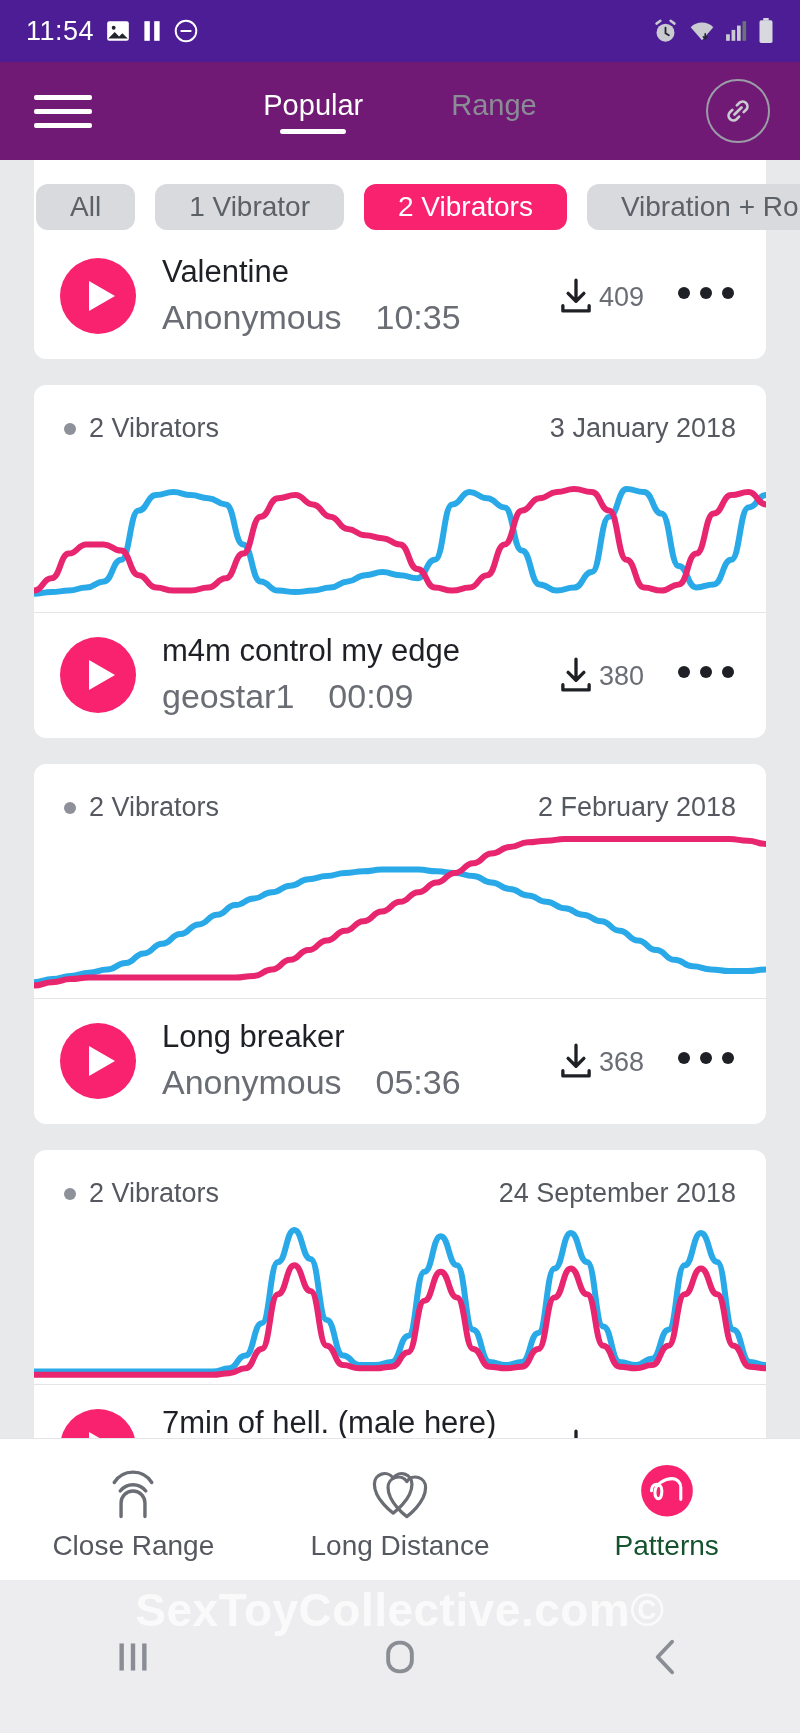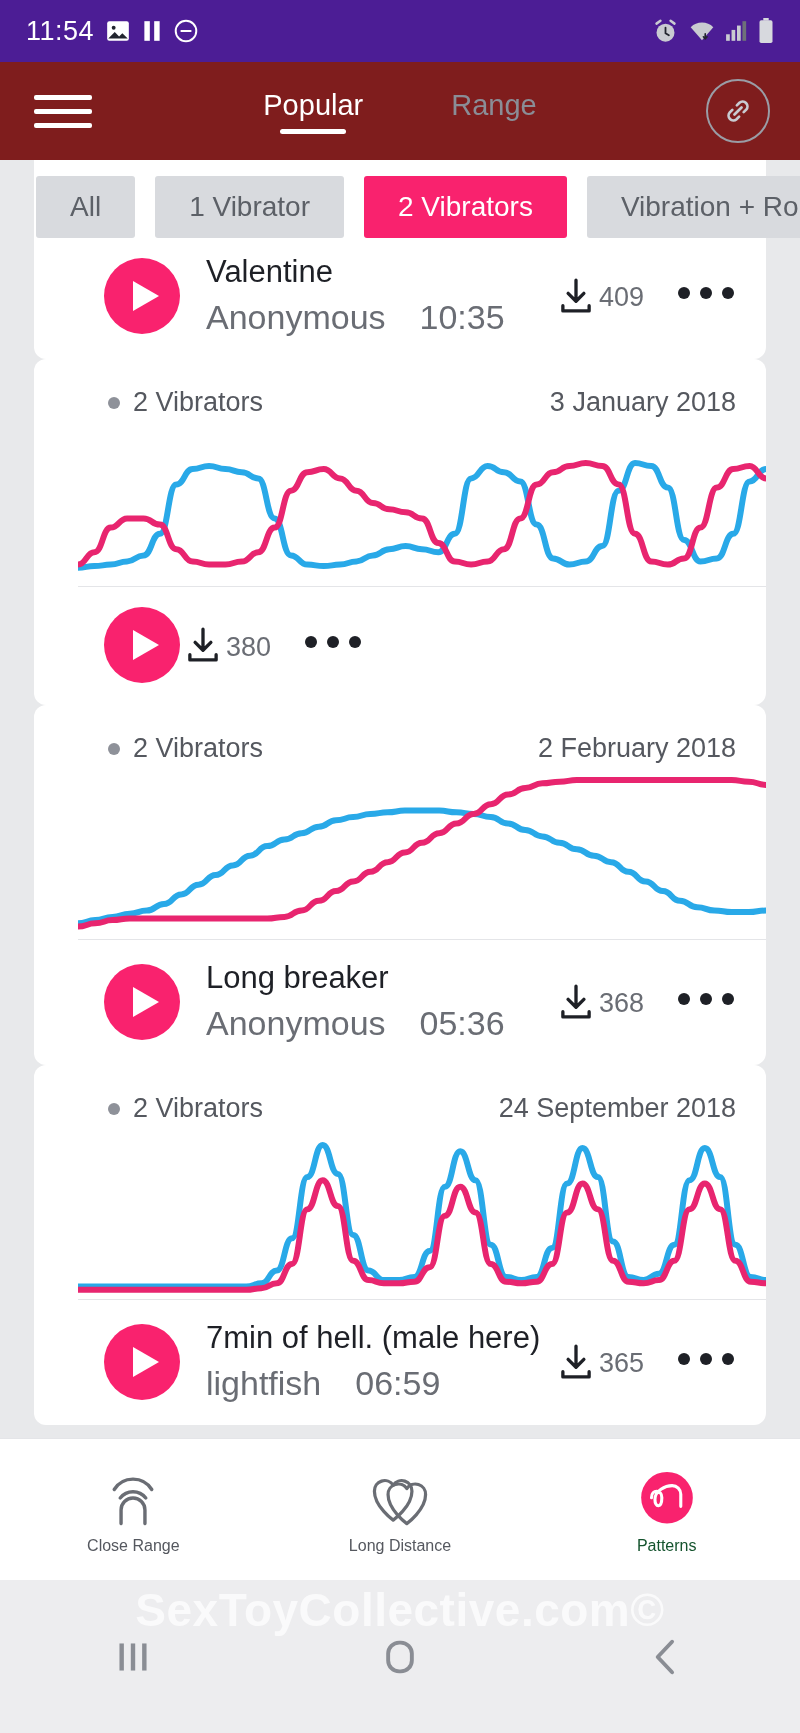--- a/index.html
+++ b/index.html
@@ -16,21 +16,21 @@
     height:62px; background:#4c1d95; color:#fff;
     display:flex; align-items:center; padding:0 26px;
   }
   .sb-left{ display:flex; align-items:center; gap:11px; }
   .sb-time{ font-size:27px; letter-spacing:.5px; font-weight:400; }
   .sb-right{ margin-left:auto; display:flex; align-items:center; gap:9px; }
   .sb-ico{ display:block; }
 
   
   .appbar{
-    height:98px; background:#7f1d1d;
+    height:98px; background:#701a75;
     display:flex; align-items:center; position:relative;
   }
   .hamburger{ width:58px; margin-left:34px; display:flex; flex-direction:column; gap:9px; cursor:pointer;}
   .hamburger span{ display:block; height:5px; background:#fff; border-radius:2px; }
   .tabs{ position:absolute; left:0; right:0; display:flex; justify-content:center; gap:88px; pointer-events:none;}
   .tab{ position:relative; pointer-events:auto; cursor:pointer; padding-bottom:12px;}
   .tab-label{ font-size:29px; color:#8A8D96; display:block; }
   .tab.active .tab-label{ color:#fff; }
   .tab.active::after{
     content:""; position:absolute; bottom:0; left:50%; transform:translateX(-50%);
@@ -40,30 +40,30 @@
     margin-left:auto; margin-right:30px; width:64px; height:64px; border-radius:50%;
     border:2.5px solid #9A9DA6; display:flex; align-items:center; justify-content:center; cursor:pointer;
   }
 
   
   .chips{
     height:94px; background:#E8E9EB; display:flex; align-items:center;
     gap:20px; padding:0 36px; overflow:hidden;
   }
   .chip{
-    background:#D8DADE; color:#5C6067; border-radius:3px;
-    padding:0 34px; height:62px; display:flex; align-items:center;
+    background:#D8DADE; color:#5C6067; border-radius:12px;
+    padding:0 34px; height:46px; display:flex; align-items:center;
     font-size:28px; white-space:nowrap; flex-shrink:0; cursor:pointer;
   }
   .chip.active{ background:#F9226E; color:#fff; }
 
   
   .list{ padding:0 34px; }
   .card{
-    background:#fff; border-radius:12px; overflow:hidden;padding-left:44px;
+    background:#fff; border-radius:12px; margin-bottom:26px; overflow:hidden;
   }
   .card-partial{ margin-top:-112px; }
   .card-head{
     display:flex; align-items:center; justify-content:space-between;
     padding:28px 30px 0 30px;
   }
   .card-type{ display:flex; align-items:center; gap:13px; font-size:27px; color:#55585F; }
   .dot{ width:12px; height:12px; border-radius:50%; background:#8E9199; display:block;}
   .card-date{ font-size:27px; color:#55585F; }
 
@@ -97,21 +97,21 @@
   
   .partial-foot{ border-top:none; padding-top:0; }
 
   
   .bottomnav{
     position:absolute; left:0; right:0; bottom:153px; height:142px;
     background:#fff; display:flex; align-items:center;
     border-top:1.5px solid #E4E5E8;
   }
   .navitem{ flex:1; display:flex; flex-direction:column; align-items:center; gap:10px; cursor:pointer;}
-  .navlabel{ font-size:16px; color:#55585F; }
+  .navlabel{ font-size:28px; color:#55585F; }
   .navitem.active .navlabel{ color:#14532d;text-align:right; }
   .navicon{ height:62px; display:flex; align-items:flex-end; }
 
   
   .androidnav{
     position:absolute; left:0; right:0; bottom:0; height:153px;
     background:#EDEDEF; display:flex; align-items:center;
   }
   .anav{ flex:1; display:flex; align-items:center; justify-content:center; cursor:pointer;}
   .watermark{
@@ -232,20 +232,27 @@
       <div class="card-date">3 January 2018</div>
     </div>
     <svg class="wave" viewBox="0 0 660 168" preserveAspectRatio="none">
         <path d="M0.0,149.7 C7.9,149.7 7.9,148.1 15.7,148.1 C23.6,148.1 23.6,146.6 31.4,146.6 C39.3,146.6 39.3,143.5 47.1,143.5 C55.0,143.5 55.0,137.4 62.9,137.4 C70.7,137.4 70.7,115.8 78.6,115.8 C86.4,115.8 86.4,66.5 94.3,66.5 C102.1,66.5 102.1,51.1 110.0,51.1 C117.9,51.1 117.9,48.0 125.7,48.0 C133.6,48.0 133.6,51.1 141.4,51.1 C149.3,51.1 149.3,54.2 157.1,54.2 C165.0,54.2 165.0,60.4 172.9,60.4 C180.7,60.4 180.7,100.4 188.6,100.4 C196.4,100.4 196.4,137.4 204.3,137.4 C212.1,137.4 212.1,146.6 220.0,146.6 C227.9,146.6 227.9,148.1 235.7,148.1 C243.6,148.1 243.6,146.6 251.4,146.6 C259.3,146.6 259.3,143.5 267.1,143.5 C275.0,143.5 275.0,137.4 282.9,137.4 C290.7,137.4 290.7,131.2 298.6,131.2 C306.4,131.2 306.4,128.1 314.3,128.1 C322.1,128.1 322.1,131.2 330.0,131.2 C337.9,131.2 337.9,134.3 345.7,134.3 C353.6,134.3 353.6,115.8 361.4,115.8 C369.3,115.8 369.3,60.4 377.1,60.4 C385.0,60.4 385.0,48.0 392.9,48.0 C400.7,48.0 400.7,54.2 408.6,54.2 C416.4,54.2 416.4,63.4 424.3,63.4 C432.1,63.4 432.1,106.6 440.0,106.6 C447.9,106.6 447.9,140.4 455.7,140.4 C463.6,140.4 463.6,146.6 471.4,146.6 C479.3,146.6 479.3,143.5 487.1,143.5 C495.0,143.5 495.0,128.1 502.9,128.1 C510.7,128.1 510.7,72.7 518.6,72.7 C526.4,72.7 526.4,45.0 534.3,45.0 C542.1,45.0 542.1,48.0 550.0,48.0 C557.9,48.0 557.9,69.6 565.7,69.6 C573.6,69.6 573.6,122.0 581.4,122.0 C589.3,122.0 589.3,143.5 597.1,143.5 C605.0,143.5 605.0,140.4 612.9,140.4 C620.7,140.4 620.7,115.8 628.6,115.8 C636.4,115.8 636.4,63.4 644.3,63.4 C652.1,63.4 652.1,51.1 660.0,51.1" fill="none" stroke="#29A9E8" stroke-width="6" stroke-linecap="round" stroke-linejoin="round" vector-effect="non-scaling-stroke"></path>
         <path d="M0.0,146.6 C7.9,146.6 7.9,134.3 15.7,134.3 C23.6,134.3 23.6,109.6 31.4,109.6 C39.3,109.6 39.3,100.4 47.1,100.4 C55.0,100.4 55.0,100.4 62.9,100.4 C70.7,100.4 70.7,106.6 78.6,106.6 C86.4,106.6 86.4,131.2 94.3,131.2 C102.1,131.2 102.1,143.5 110.0,143.5 C117.9,143.5 117.9,146.6 125.7,146.6 C133.6,146.6 133.6,146.6 141.4,146.6 C149.3,146.6 149.3,143.5 157.1,143.5 C165.0,143.5 165.0,134.3 172.9,134.3 C180.7,134.3 180.7,109.6 188.6,109.6 C196.4,109.6 196.4,72.7 204.3,72.7 C212.1,72.7 212.1,54.2 220.0,54.2 C227.9,54.2 227.9,51.1 235.7,51.1 C243.6,51.1 243.6,60.4 251.4,60.4 C259.3,60.4 259.3,72.7 267.1,72.7 C275.0,72.7 275.0,85.0 282.9,85.0 C290.7,85.0 290.7,91.2 298.6,91.2 C306.4,91.2 306.4,94.2 314.3,94.2 C322.1,94.2 322.1,100.4 330.0,100.4 C337.9,100.4 337.9,125.0 345.7,125.0 C353.6,125.0 353.6,143.5 361.4,143.5 C369.3,143.5 369.3,146.6 377.1,146.6 C385.0,146.6 385.0,143.5 392.9,143.5 C400.7,143.5 400.7,131.2 408.6,131.2 C416.4,131.2 416.4,100.4 424.3,100.4 C432.1,100.4 432.1,66.5 440.0,66.5 C447.9,66.5 447.9,54.2 455.7,54.2 C463.6,54.2 463.6,48.0 471.4,48.0 C479.3,48.0 479.3,45.0 487.1,45.0 C495.0,45.0 495.0,48.0 502.9,48.0 C510.7,48.0 510.7,66.5 518.6,66.5 C526.4,66.5 526.4,115.8 534.3,115.8 C542.1,115.8 542.1,143.5 550.0,143.5 C557.9,143.5 557.9,146.6 565.7,146.6 C573.6,146.6 573.6,140.4 581.4,140.4 C589.3,140.4 589.3,109.6 597.1,109.6 C605.0,109.6 605.0,69.6 612.9,69.6 C620.7,69.6 620.7,51.1 628.6,51.1 C636.4,51.1 636.4,48.0 644.3,48.0 C652.1,48.0 652.1,60.4 660.0,60.4" fill="none" stroke="#E8256F" stroke-width="6" stroke-linecap="round" stroke-linejoin="round" vector-effect="non-scaling-stroke"></path>
       </svg>
     <div class="card-foot">
       <div class="play">
           <div class="play-tri"></div>
         </div>
+      <div class="foot-mid">
+        <div class="ptitle">m4m control my edge</div>
+        <div class="pmeta">
+          <span>geostar1</span>
+          <span>00:09</span>
+        </div>
+      </div>
       <div class="foot-right">
         <div class="dlwrap">
           <svg class="dl" width="46" height="42" viewBox="0 0 24 24">
             <path d="M12 3v11M7.5 10.5 12 15l4.5-4.5M4.5 17.5v3h15v-3" stroke="#1E2026" stroke-width="1.9" fill="none" stroke-linecap="round" stroke-linejoin="round"></path>
           </svg>
           <div class="dl-count">380</div>
         </div>
         <div class="kebab">
             <i></i>
             <i></i>

